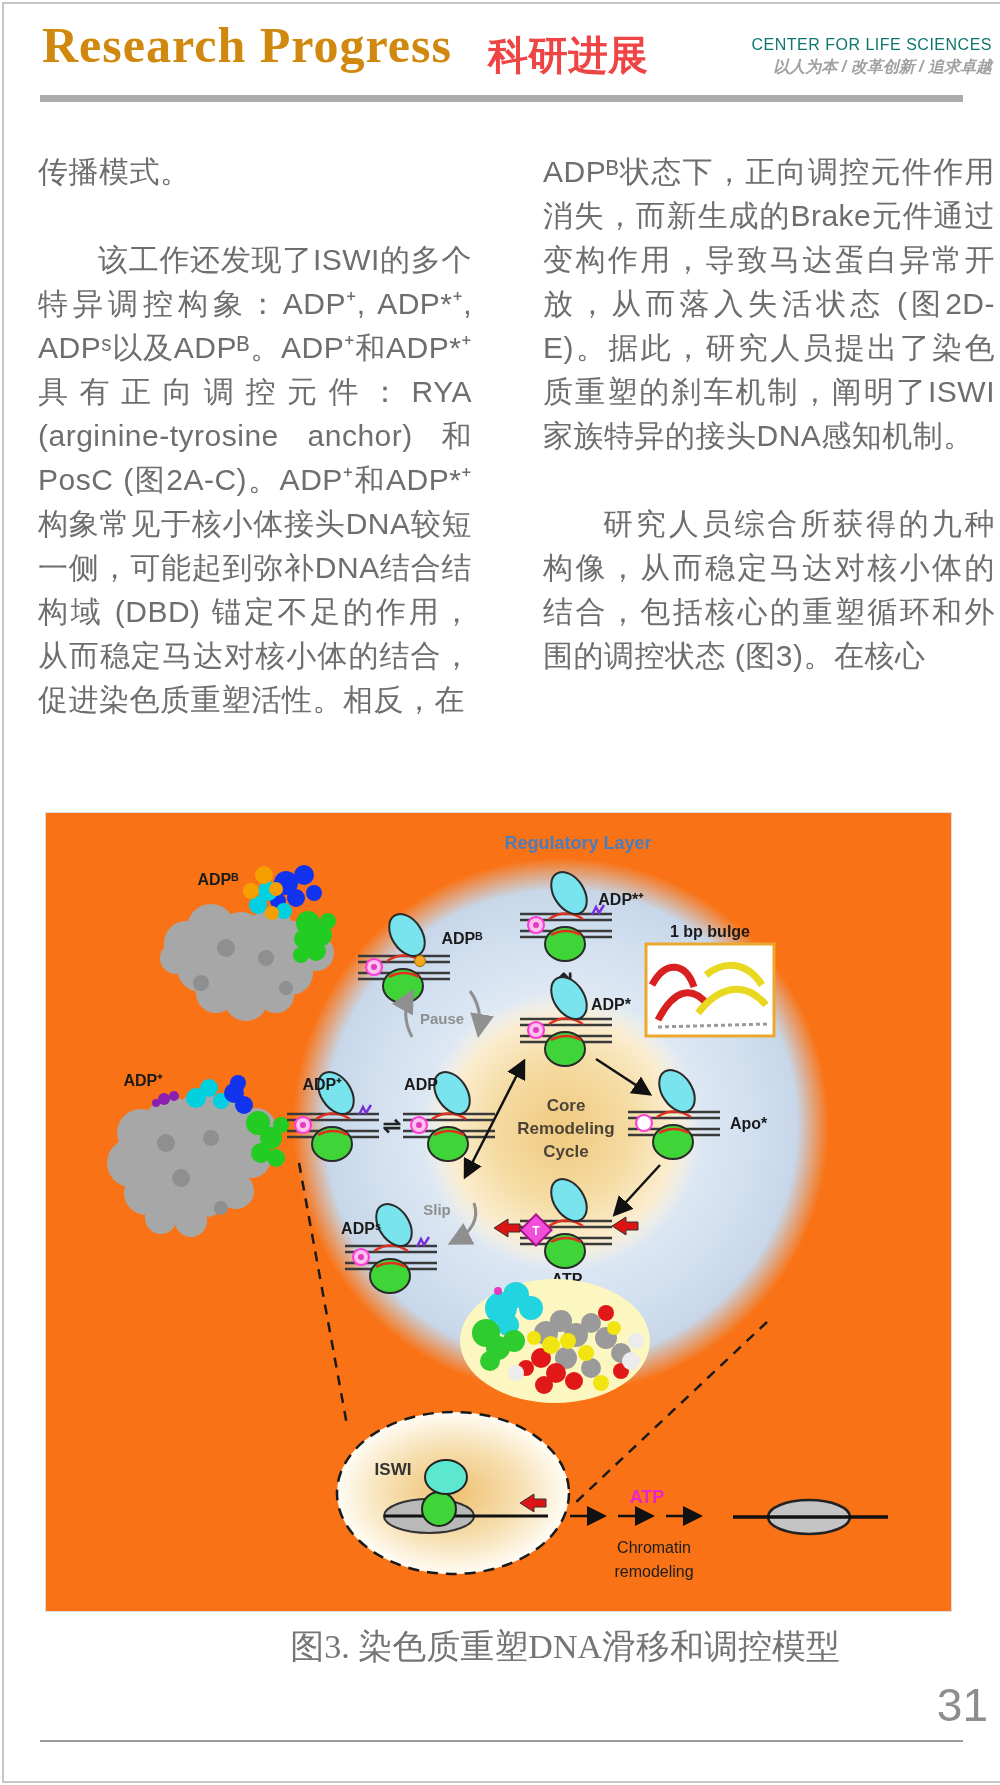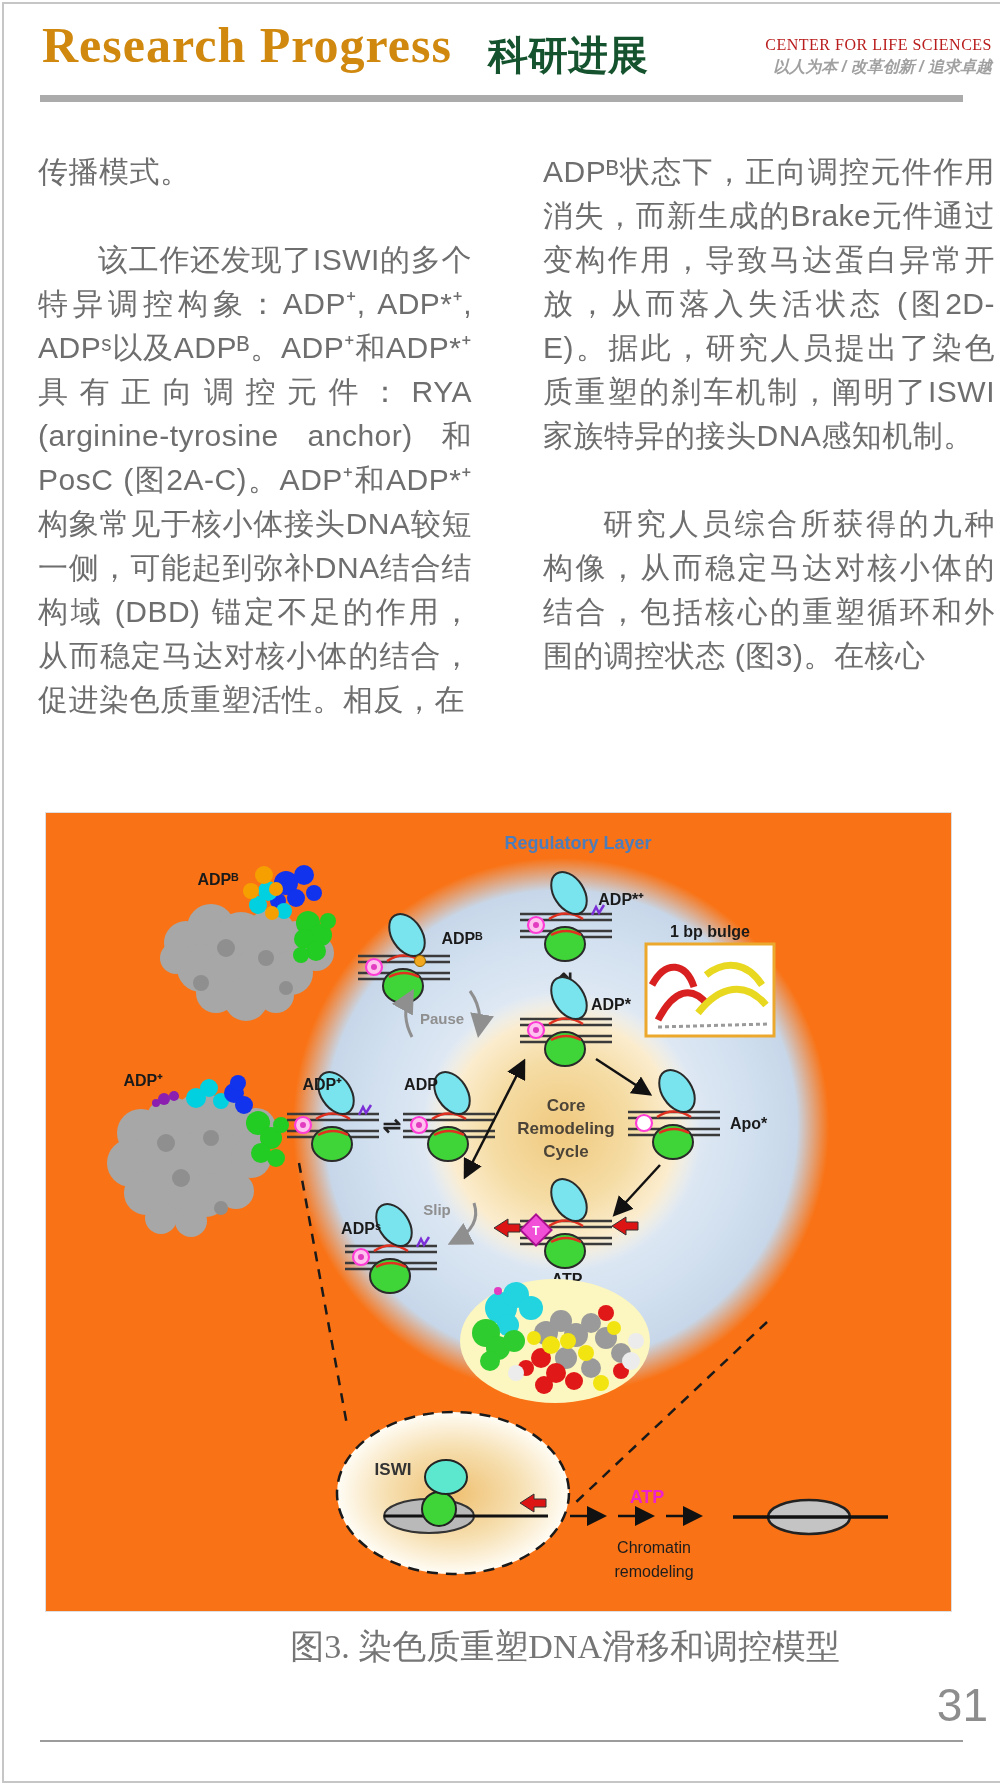--- a/index.html
+++ b/index.html
@@ -3,23 +3,23 @@
 <meta charset="utf-8">
 <style>
   html,body{margin:0;padding:0;background:#ffffff;}
   .page{position:relative;width:1000px;height:1785px;background:#fff;overflow:hidden;
         font-family:"Liberation Sans",sans-serif;padding-left:28px;}
   .page-border{position:absolute;inset:2px;border:2px solid #c6c6c6;pointer-events:none;}
 
   
   .title-en{position:absolute;left:42px;top:16px;font-family:"Liberation Serif",serif;
             font-size:50px;font-weight:600;color:#d0890e;letter-spacing:1px;}
-  .title-zh{position:absolute;left:488px;top:28px;font-size:40px;font-weight:700;color:#14532d;}
-  .org-name{position:absolute;right:36px;top:36px;font-family:Liberation Serif, serif;
-            font-size:16px;color:#b91c1c;letter-spacing:0.5px;text-align:left;}
+  .title-zh{position:absolute;left:488px;top:28px;font-size:40px;font-weight:700;color:#ef4444;}
+  .org-name{position:absolute;right:36px;top:36px;font-family:Liberation Sans, sans-serif;
+            font-size:16px;color:#0f766e;letter-spacing:0.5px;text-align:left;}
   .motto{position:absolute;right:36px;top:57px;font-size:16px;font-style:italic;font-weight:700;
          color:#a0a0a0;text-align:center;}
   .header-rule{position:absolute;left:40px;top:95px;width:923px;height:7px;background:#ababab;}
 
   
   .col{position:absolute;top:150px;font-size:30px;line-height:44px;color:#6e6e6e;
        text-align:justify;letter-spacing:0.5px;}
   .col p{margin:0 0 44px 0;}
   .col p.indent{text-indent:2em;}
   .col-left{left:38px;width:434px;}

